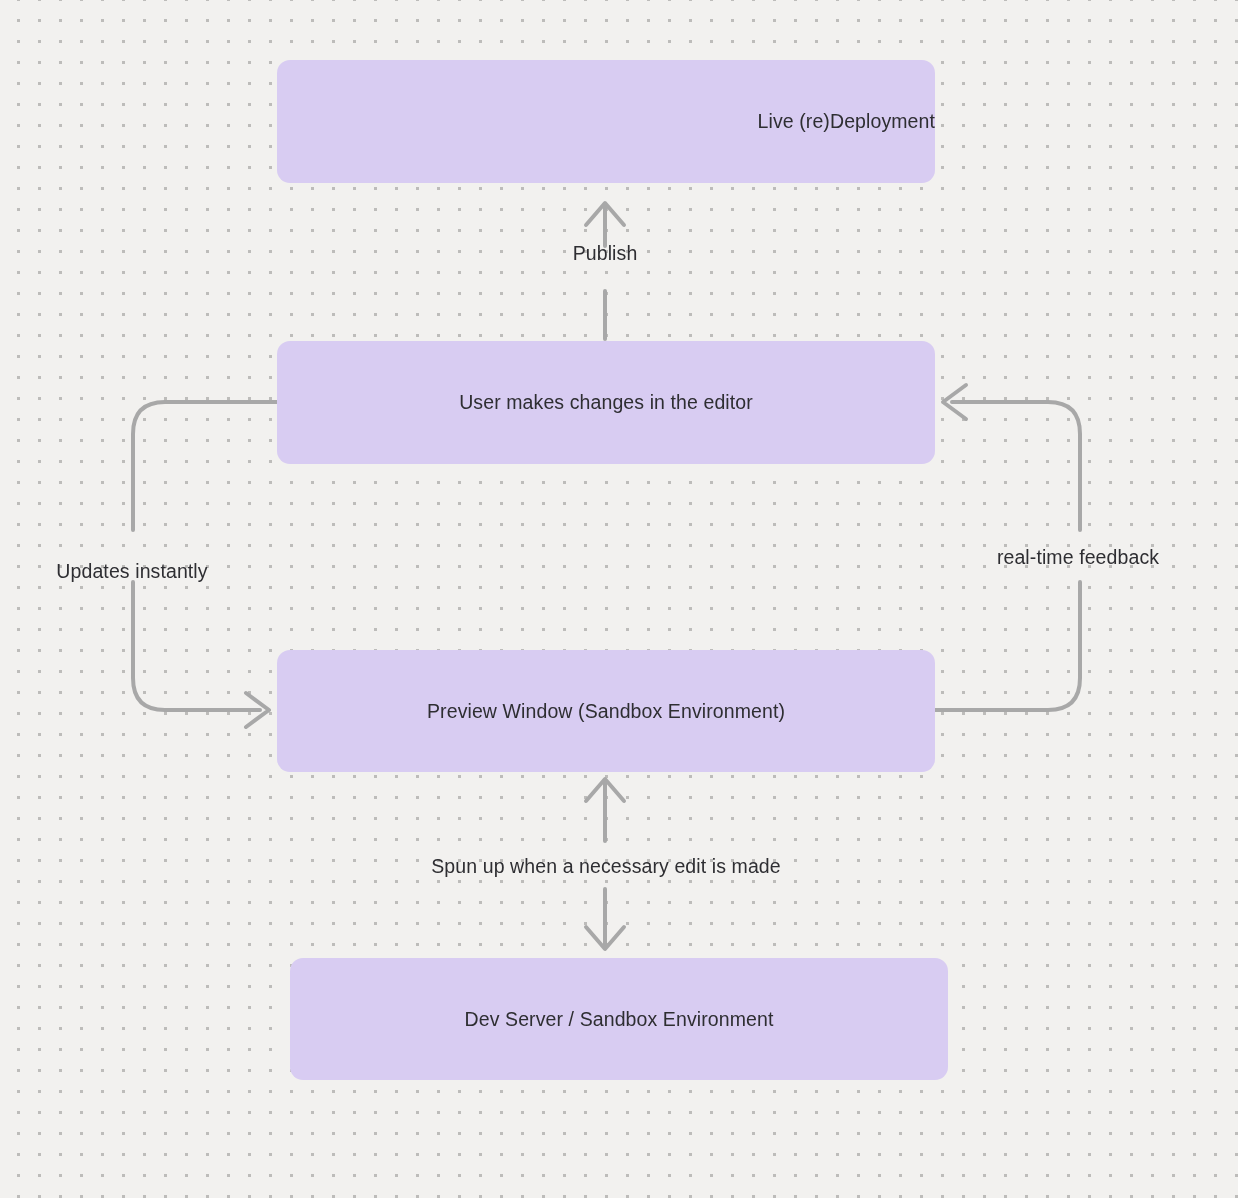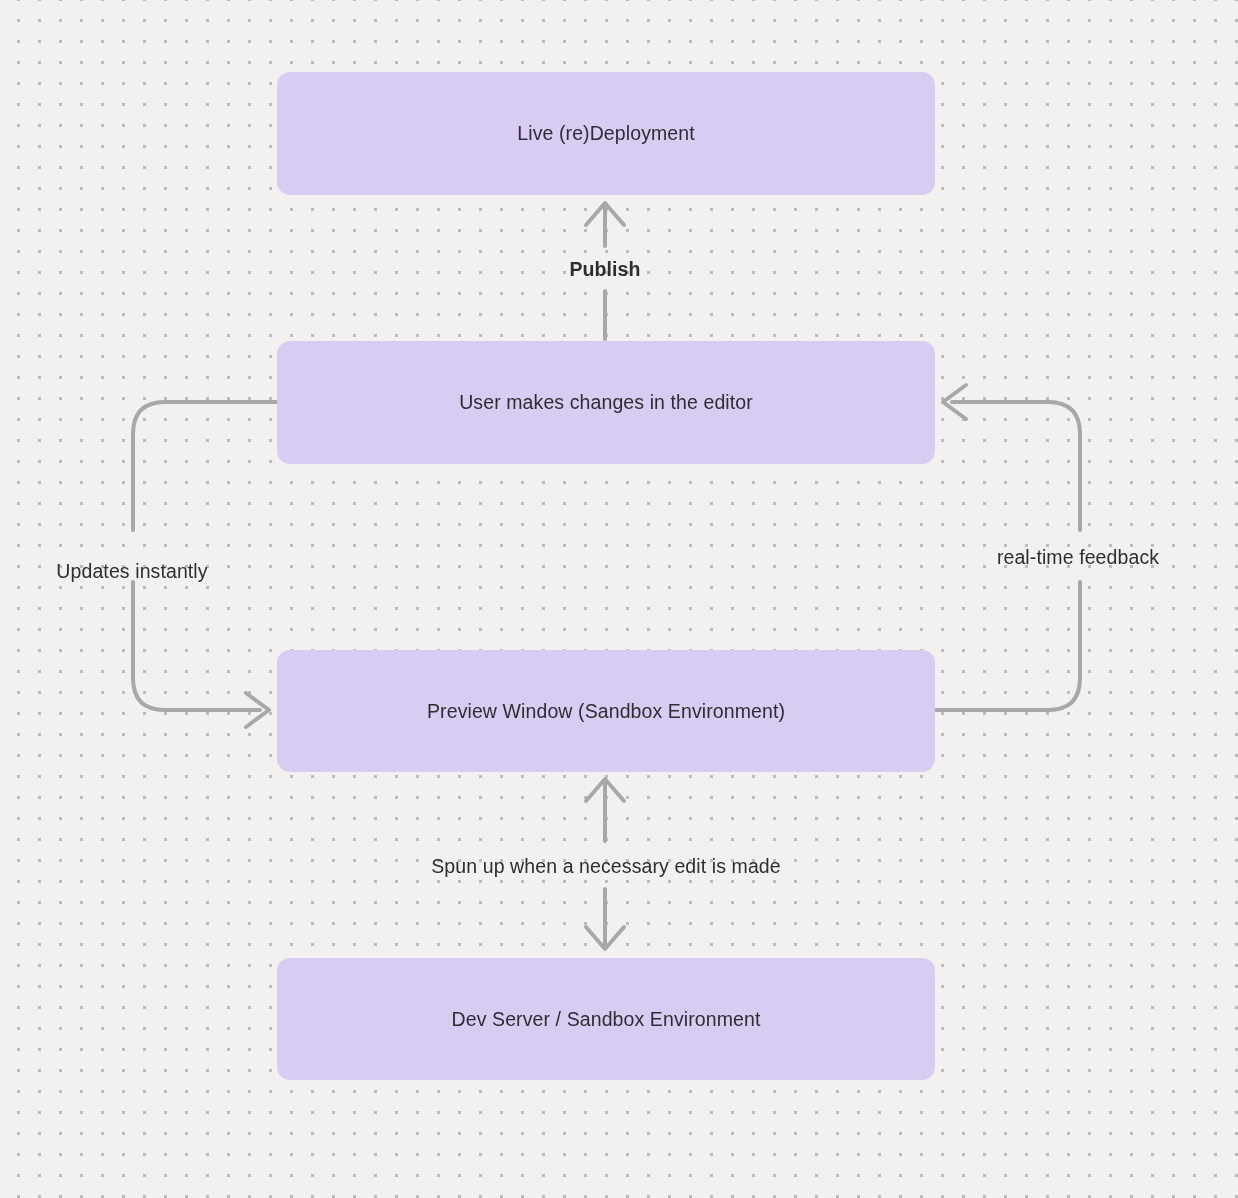--- a/index.html
+++ b/index.html
@@ -45,30 +45,30 @@
     align-items: center;
     justify-content: center;
   }
   .node-label, .edge-label {
     color: var(--text, #2e2e32);
     font-size: 19.5px;
     font-weight: 400;
     letter-spacing: 0.1px;
     white-space: nowrap;
   }
-  .node-live      { top: 72px; }
+  .node-live      { top: 60px; justify-content: flex-end; }
   .node-user      { top: 341px; }
   .node-preview   { top: 650px; height: 122px; }
-  .node-dev       { top: 958px; height: 122px; }
+  .node-dev       { top: 958px; height: 122px; margin-left: 13px; }
   .edge-label {
     position: absolute;
     transform: translate(-50%, -50%);
     text-align: center;
   }
-  .label-publish   { left: 605px;  top: 269px; font-weight: bold; }
+  .label-publish   { left: 605px;  top: 253px; }
   .label-updates   { left: 132px;  top: 571px; }
   .label-realtime  { left: 1078px; top: 557px; }
   .label-spunup    { left: 606px;  top: 866px; text-align: right; }
 </style>
 </head>
 <body>
 
 <div class="canvas">
 
   <svg class="edges" viewBox="0 0 1238 1198" aria-hidden="true">

